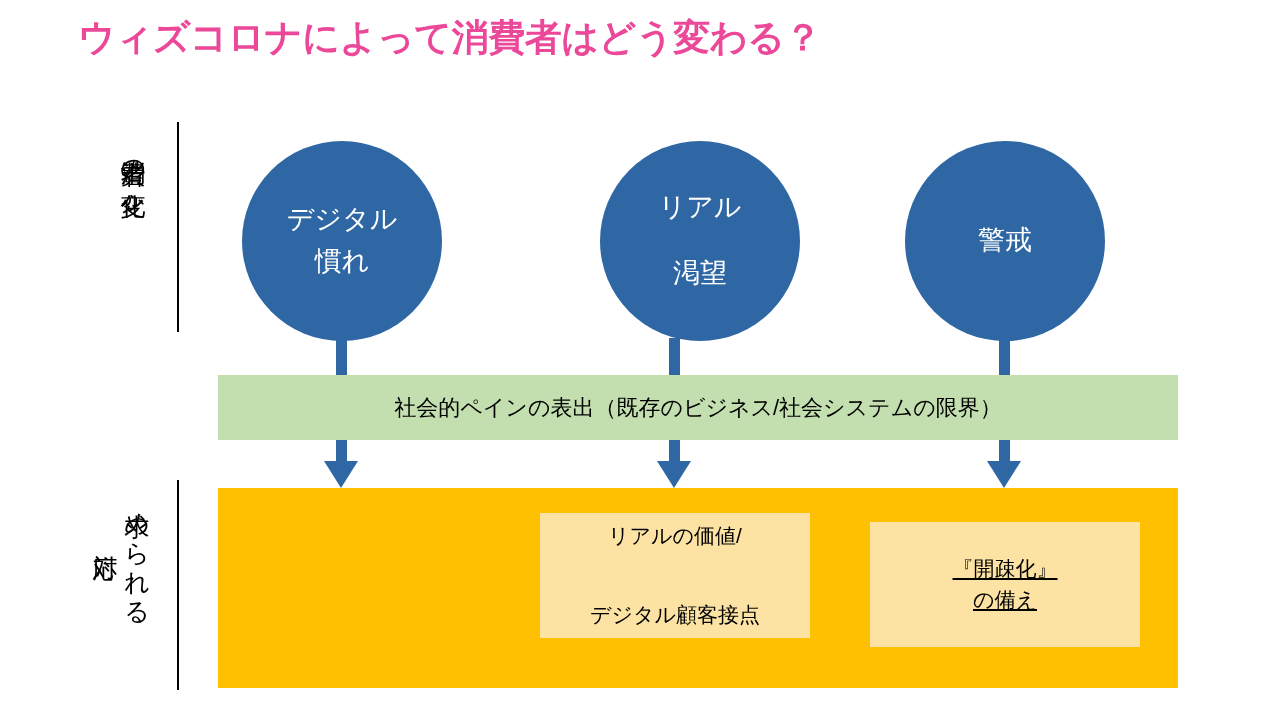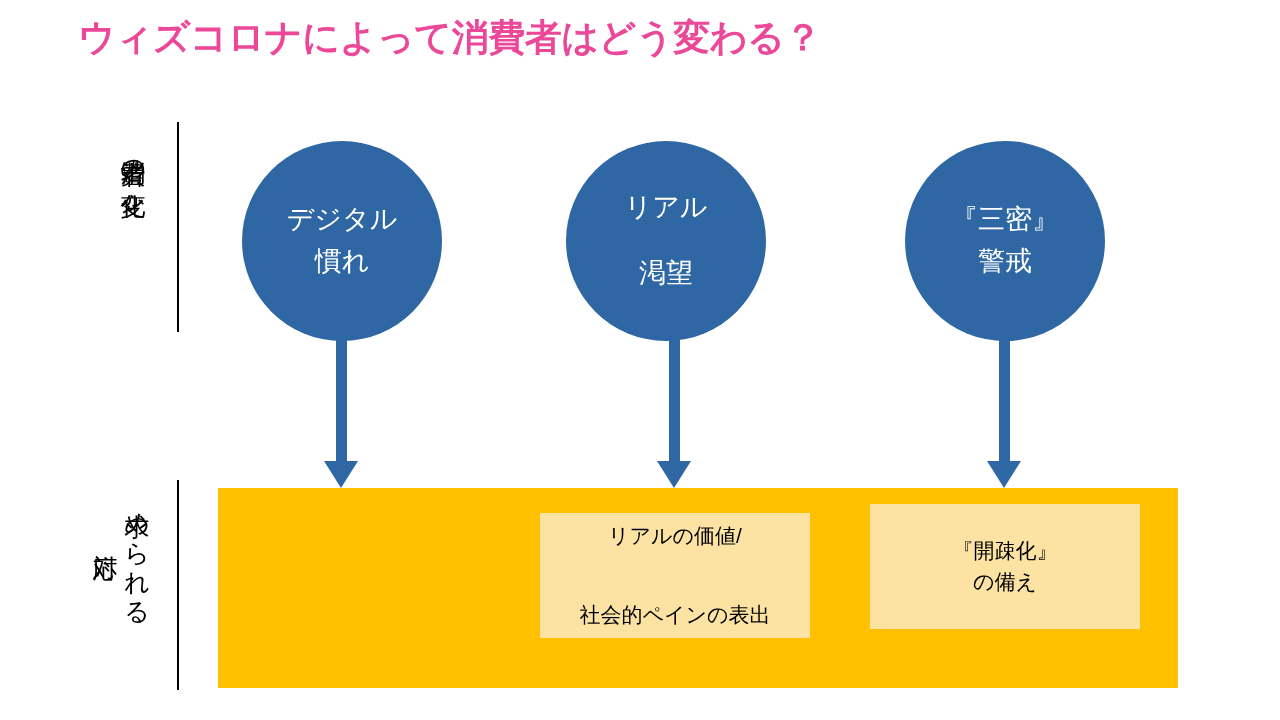--- a/index.html
+++ b/index.html
@@ -151,51 +151,53 @@
 
   <div class="axis-rule" style="left:177px; top:480px; height:210px;"></div>
   <div class="vlabel" style="left:122px; top:494px;">求められる</div>
   <div class="vlabel" style="left:90px; top:534px;">対応</div>
 
   <div class="circle" style="left:242px; top:141px;">
     <span>デジタル</span>
     <span>慣れ</span>
   </div>
 
-  <div class="circle" style="left:566px; top:141px;gap:24px;">
+  <div class="circle" style="left:600px; top:141px;gap:24px;">
     <span>リアル</span>
     <span>渇望</span>
   </div>
 
   <div class="circle" style="left:905px; top:141px;">
-    <span>『三密』</span>
     <span>警戒</span>
   </div>
 
   <div class="stem" style="left:336px; top:338px; height:125px;"></div>
   <div class="stem" style="left:669px; top:338px; height:125px;"></div>
   <div class="stem" style="left:999px; top:338px; height:125px;"></div>
 
+  <div class="green-band">
+    <div class="txt">社会的ペインの表出（既存のビジネス/社会システムの限界）</div>
+  </div>
 
   <div class="stem" style="left:336px; top:440px; height:23px;"></div>
   <div class="stem" style="left:669px; top:440px; height:23px;"></div>
   <div class="stem" style="left:999px; top:440px; height:23px;"></div>
 
   <div class="arrowhead" style="left:324px; top:461px;"></div>
   <div class="arrowhead" style="left:657px; top:461px;"></div>
   <div class="arrowhead" style="left:987px; top:461px;"></div>
 
   <div class="orange-panel">
 
 
     <div class="cream-box" style="left:322px; top:25px; width:270px; height:125px;gap:48px;">
       <span>リアルの価値/</span>
-      <span>社会的ペインの表出</span>
+      <span>デジタル顧客接点</span>
     </div>
 
-    <div class="cream-box" style="left:652px; top:16px; width:270px; height:125px;">
+    <div class="cream-box" style="left:652px; top:34px; width:270px; height:125px;text-decoration:underline;">
       <span>『開疎化』</span>
       <span>の備え</span>
     </div>
 
   </div>
 
 </div>
 
 </body></html>

